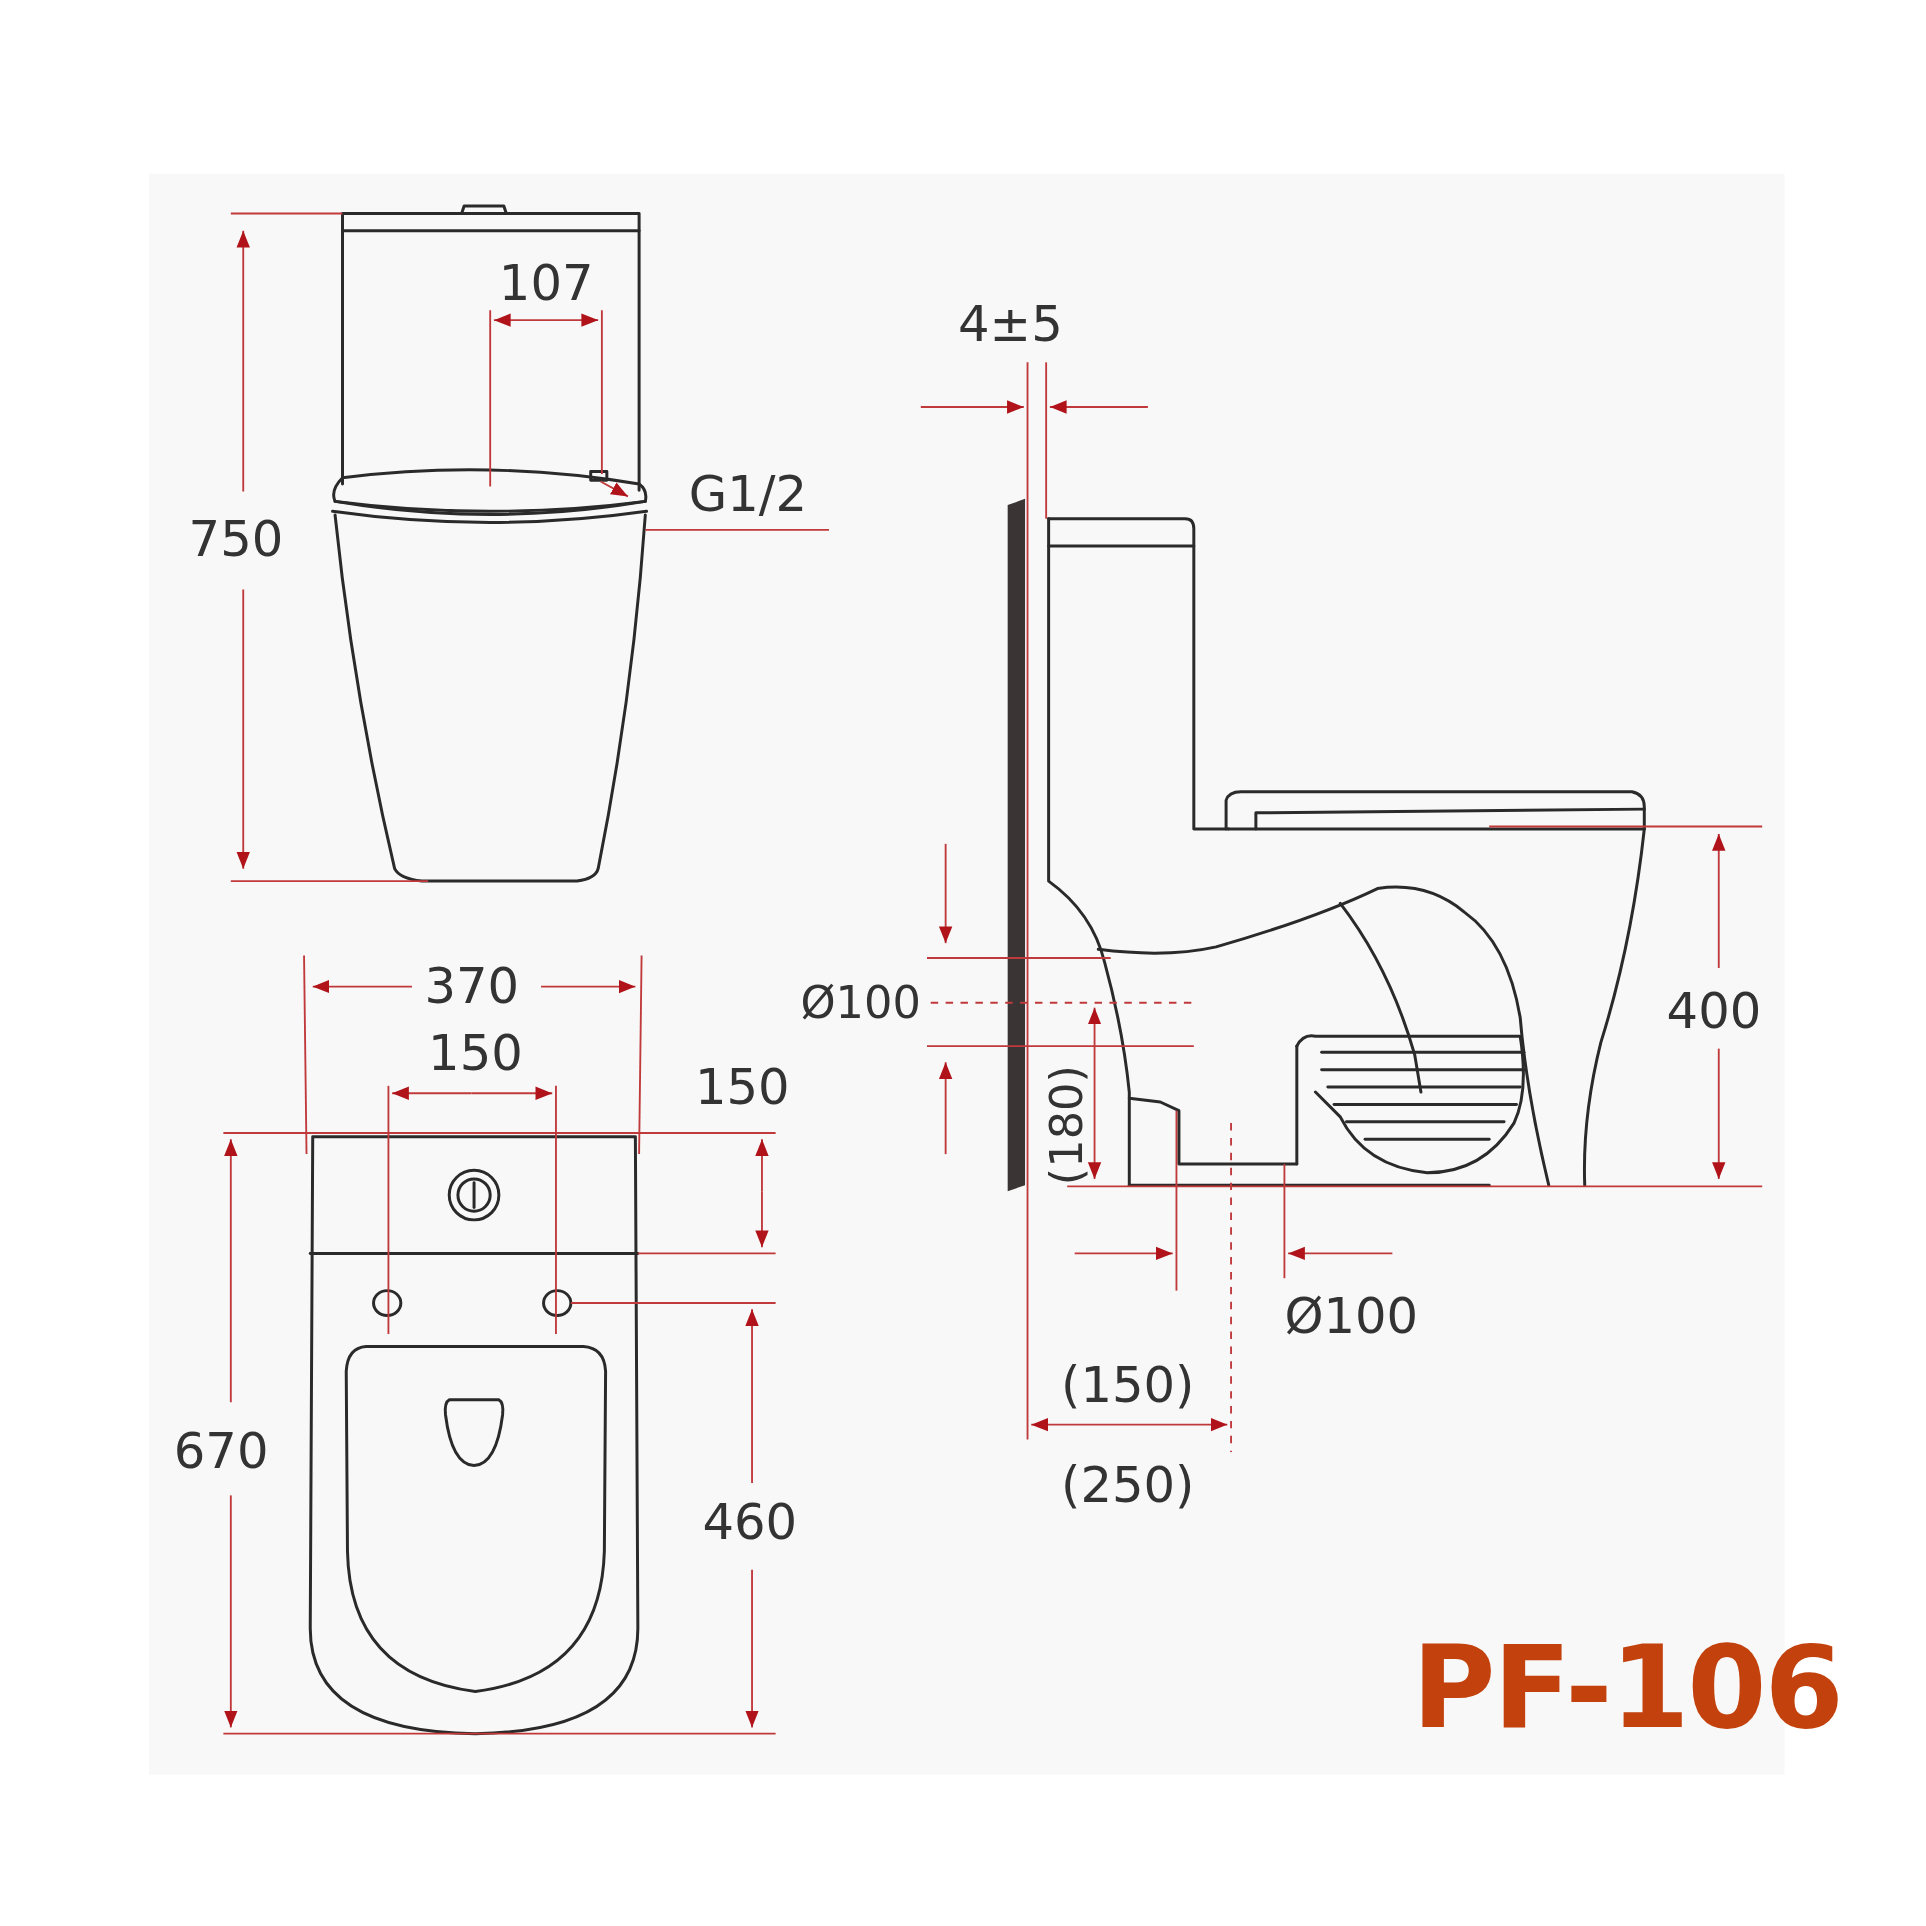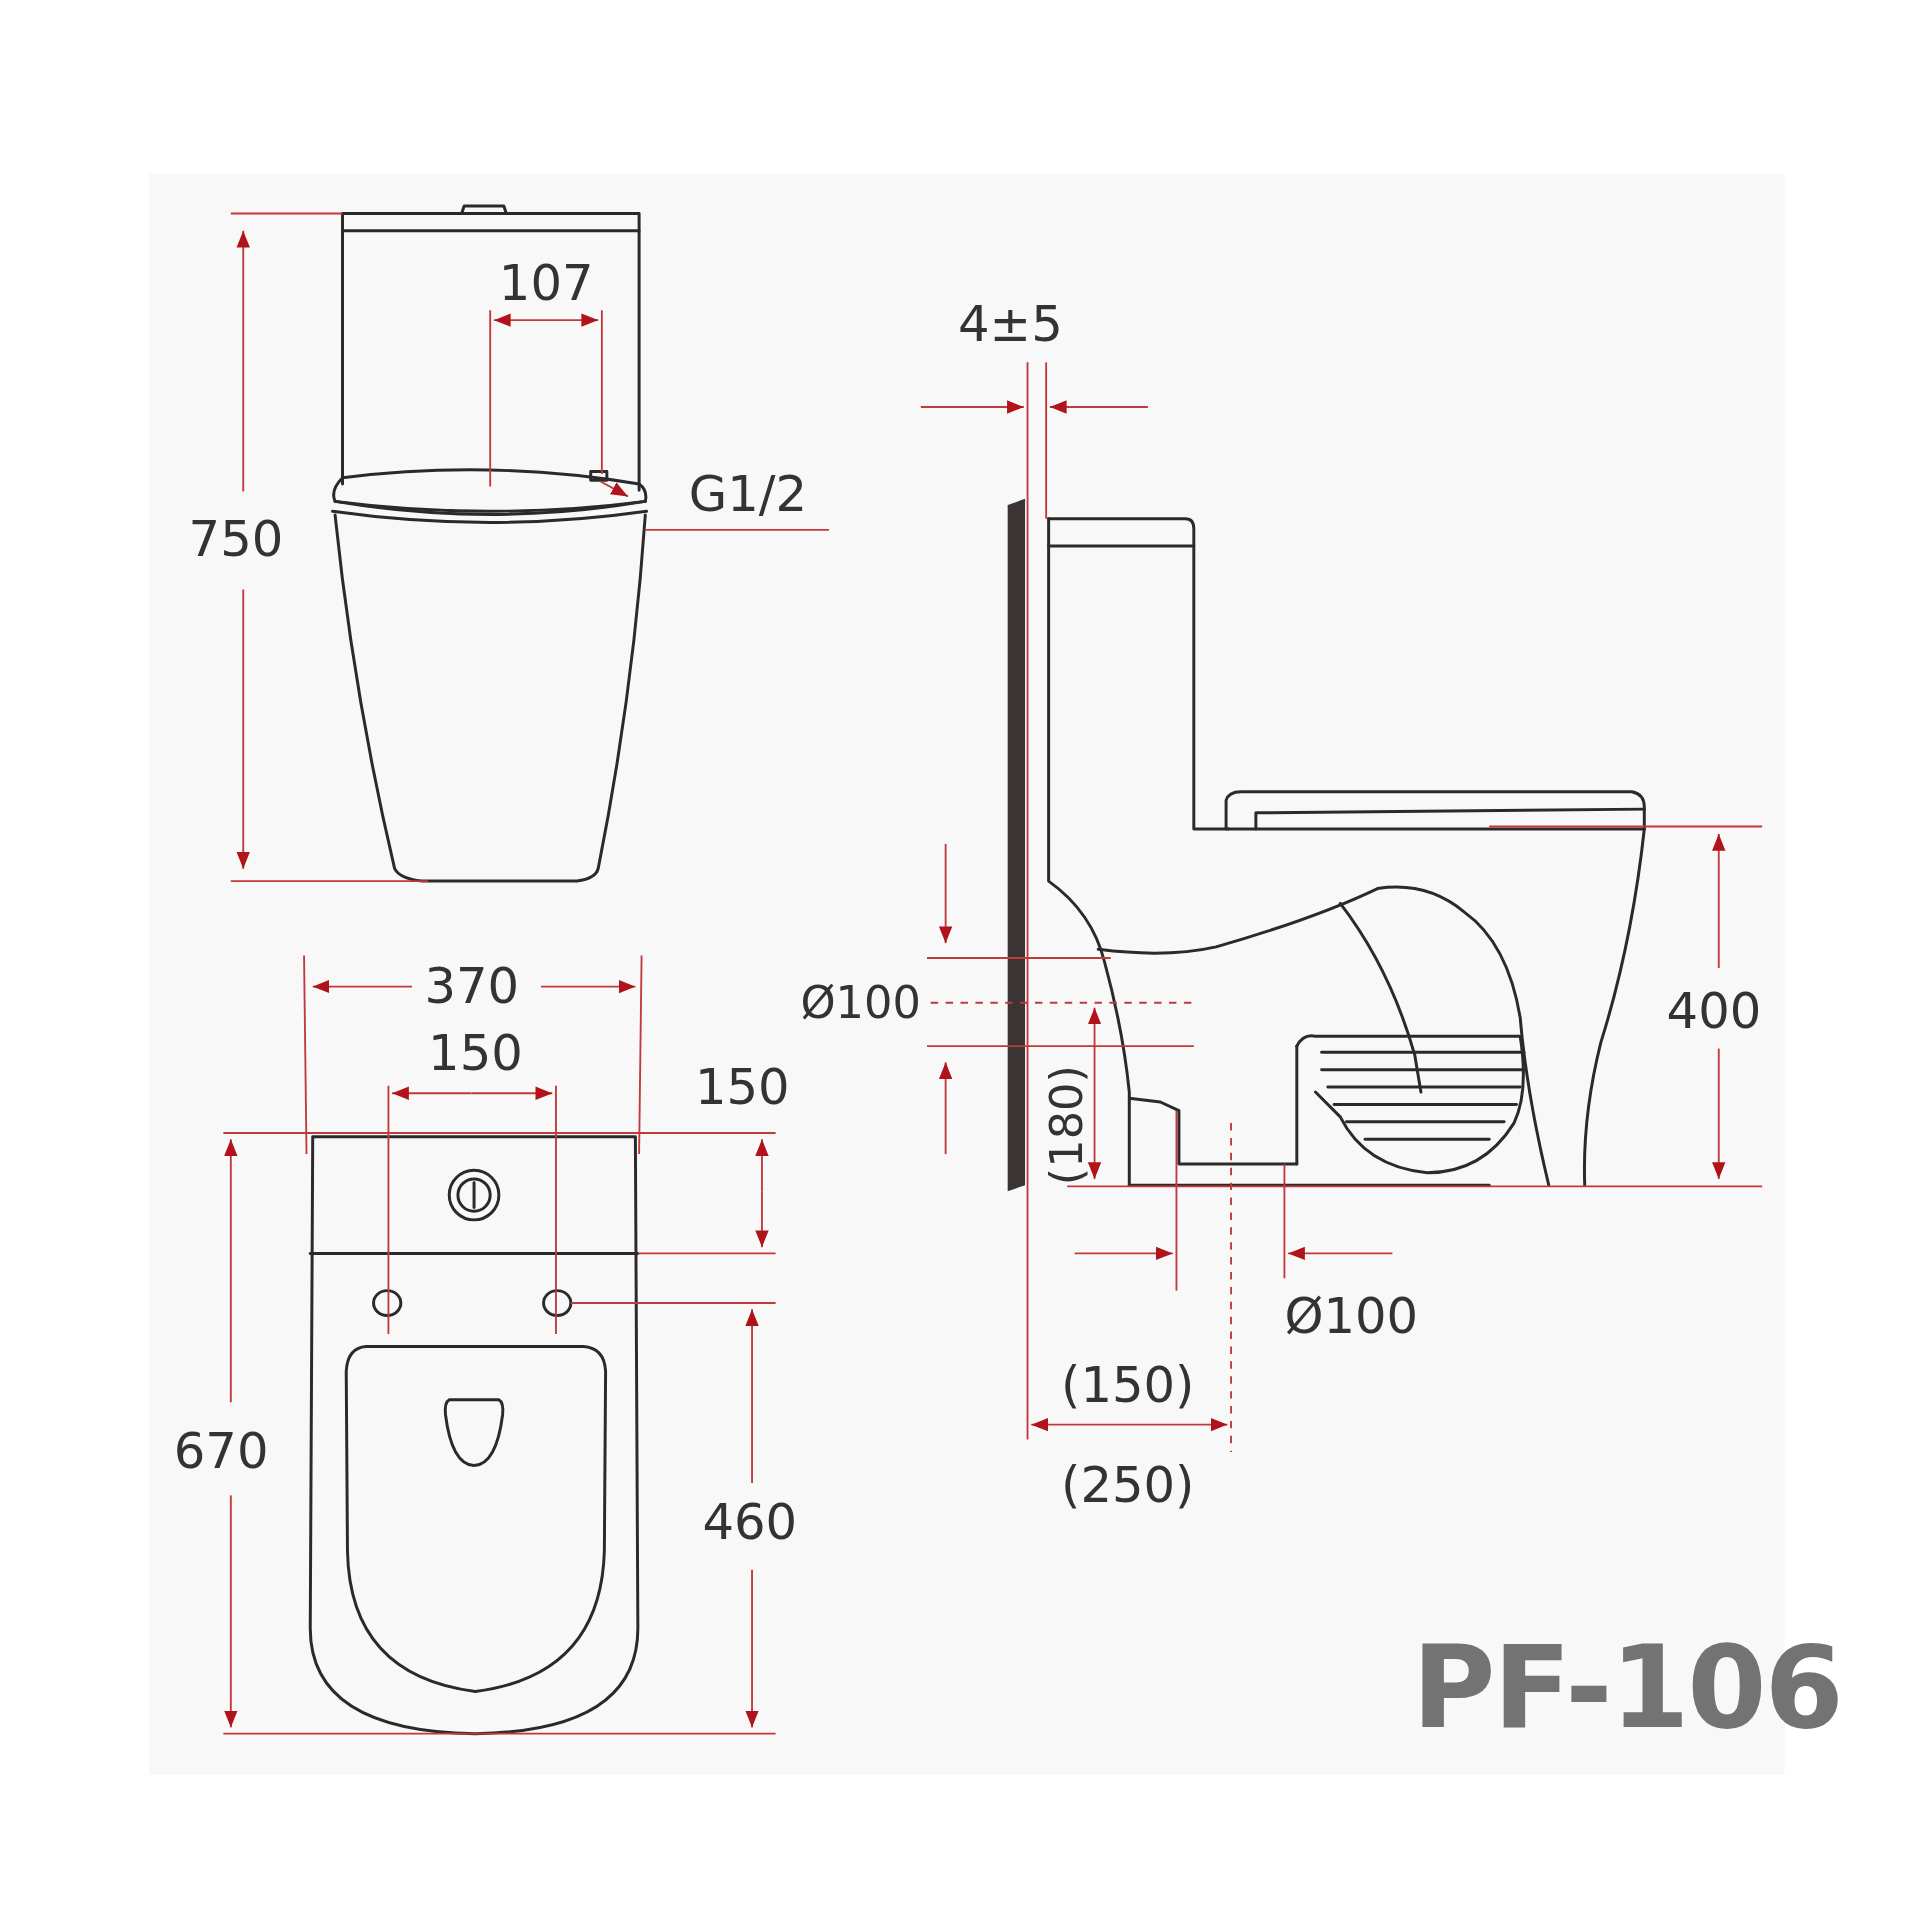--- a/index.html
+++ b/index.html
@@ -5,21 +5,21 @@
   html,body{margin:0;padding:0;background:#ffffff;}
   body{width:1926px;height:1926px;overflow:hidden;position:relative;font-family:"DejaVu Sans",sans-serif;}
   #drawing{position:absolute;left:0;top:0;width:1926px;height:1926px;}
   .panel{fill:#f8f8f8;}
   .obj{fill:none;stroke:#2a2a2a;stroke-width:2.4;stroke-linejoin:round;stroke-linecap:round;}
   .dim{fill:none;stroke:#c0393b;stroke-width:1.5;}
   .dash{fill:none;stroke:#c0393b;stroke-width:1.5;stroke-dasharray:6 6;}
   .arr{fill:#b0141a;}
   .lbl{fill:#333333;font-family:"DejaVu Sans",sans-serif;font-size:40px;}
   .lbl-s{fill:#333333;font-family:"DejaVu Sans",sans-serif;font-size:36px;}
-  .model{position:absolute;left:1412px;top:1621px;font-family:"DejaVu Sans",sans-serif;font-weight:bold;font-size:114px;color:#737373;letter-spacing:-2.3px;}
+  .model{position:absolute;left:1412px;top:1621px;font-family:"DejaVu Sans",sans-serif;font-weight:bold;font-size:114px;color:#c2410c;letter-spacing:-2.3px;}
 </style>
 </head>
 <body>
 
 <svg id="drawing" viewBox="0 0 1552 1552" xmlns="http://www.w3.org/2000/svg">
   <defs>
     <marker id="ah" viewBox="0 0 10 10" refX="10" refY="5" markerWidth="9" markerHeight="9" orient="auto-start-reverse">
       <path d="M0,1 L10,5 L0,9 z" class="arr"></path>
     </marker>
   </defs>

